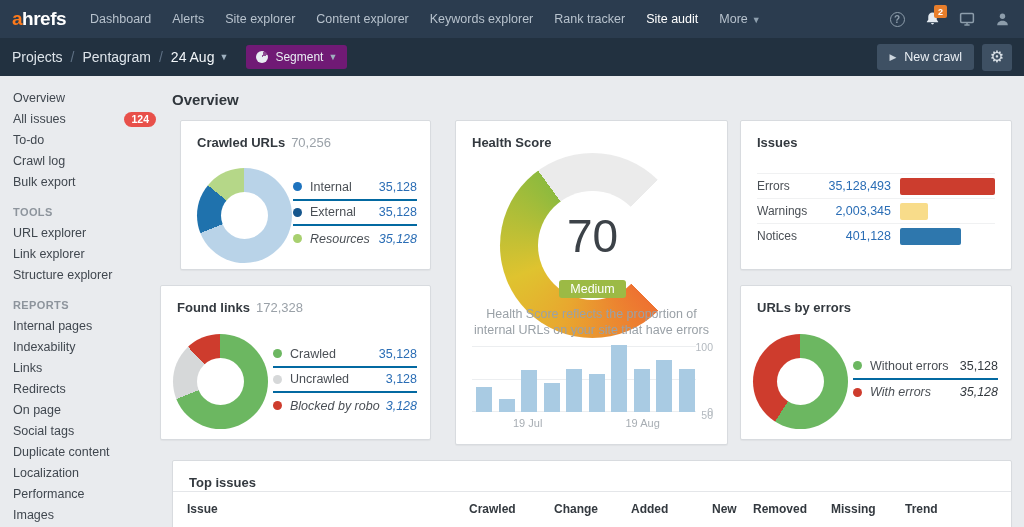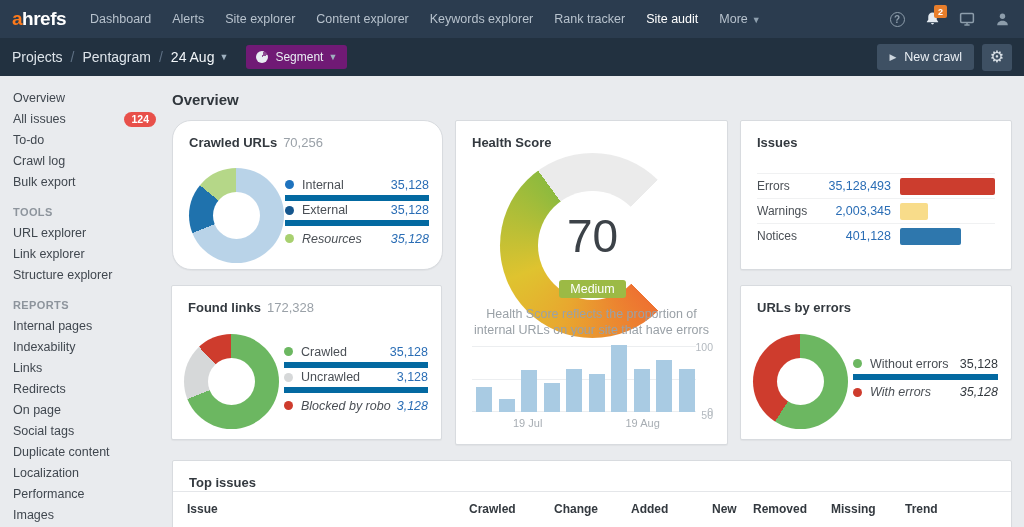--- a/index.html
+++ b/index.html
@@ -50,34 +50,34 @@
   .side-head { height:21px; line-height:21px; padding-left:13px; font-size:11px; font-weight:700;
     color:#8d949c; letter-spacing:0.4px; margin-top:9px; }
 
   
   .page-title { position:absolute; left:172px; top:91px; font-size:15px; font-weight:700; color:#30363c; }
   .card { position:absolute; background:#fff; border:1px solid #d8dbdf; border-radius:2px;
     box-shadow:0 1px 1px rgba(0,0,0,0.04); }
   .card-title { position:absolute; left:16px; top:14px; font-size:13px; font-weight:700; color:#33393f; white-space:nowrap; }
   .card-title .total { font-weight:400; color:#9aa1a8; margin-left:6px; }
 
-  #card-crawled { left:172px; top:120px; width:271px; height:150px;border-radius:19px; }
+  #card-crawled { left:180px; top:120px; width:251px; height:150px; }
   #card-health  { left:455px; top:120px; width:273px; height:325px; }
   #card-issues  { left:740px; top:120px; width:272px; height:150px; }
-  #card-found   { left:171px; top:285px; width:271px; height:155px; }
+  #card-found   { left:160px; top:285px; width:271px; height:155px; }
   #card-urlerr  { left:740px; top:285px; width:272px; height:155px; }
   #card-top     { left:172px; top:460px; width:840px; height:90px; }
 
   
   .donut { position:absolute; width:95px; height:95px; border-radius:50%; }
   .donut::after { content:""; position:absolute; inset:24px; background:#fff; border-radius:50%; }
 
   
   .legend { position:absolute; left:112px; right:13px; }
-  .legend-row { display:flex; align-items:center; height:25.5px; border-bottom:6px solid #0369a1; cursor:pointer; }
+  .legend-row { display:flex; align-items:center; height:25.5px; border-bottom:2px solid #0369a1; cursor:pointer; }
   .legend-row:last-child { border-bottom:none;font-style:italic; }
   .legend-dot { width:9px; height:9px; border-radius:50%; margin-right:8px; flex:0 0 9px; }
   .legend-label { flex:1; font-size:12.5px; color:#4a4f55; white-space:nowrap; overflow:hidden; }
   .legend-value { font-size:12.5px; color:#2a6db5; margin-left:6px; }
   .legend.dark-values .legend-value { color:#33393f; }
 
   
   .gauge-wrap { position:absolute; left:44px; top:32px; width:185px; height:185px; }
   .gauge { position:absolute; inset:0; border-radius:50%; }
   .gauge-hole { position:absolute; inset:38px; border-radius:50%; background:#fff; }

